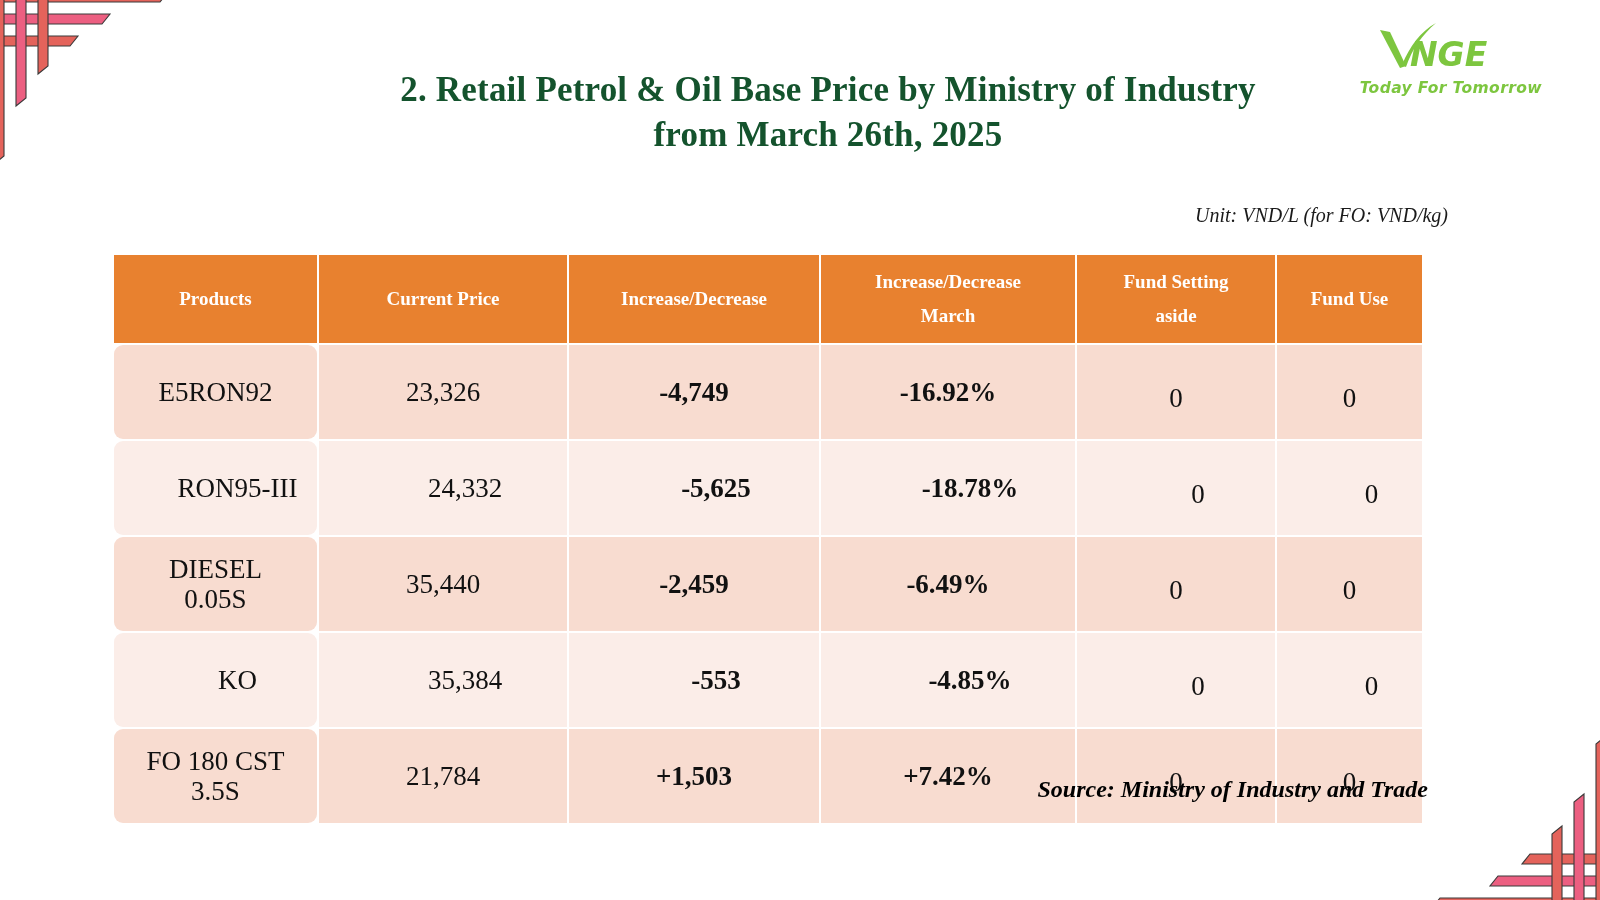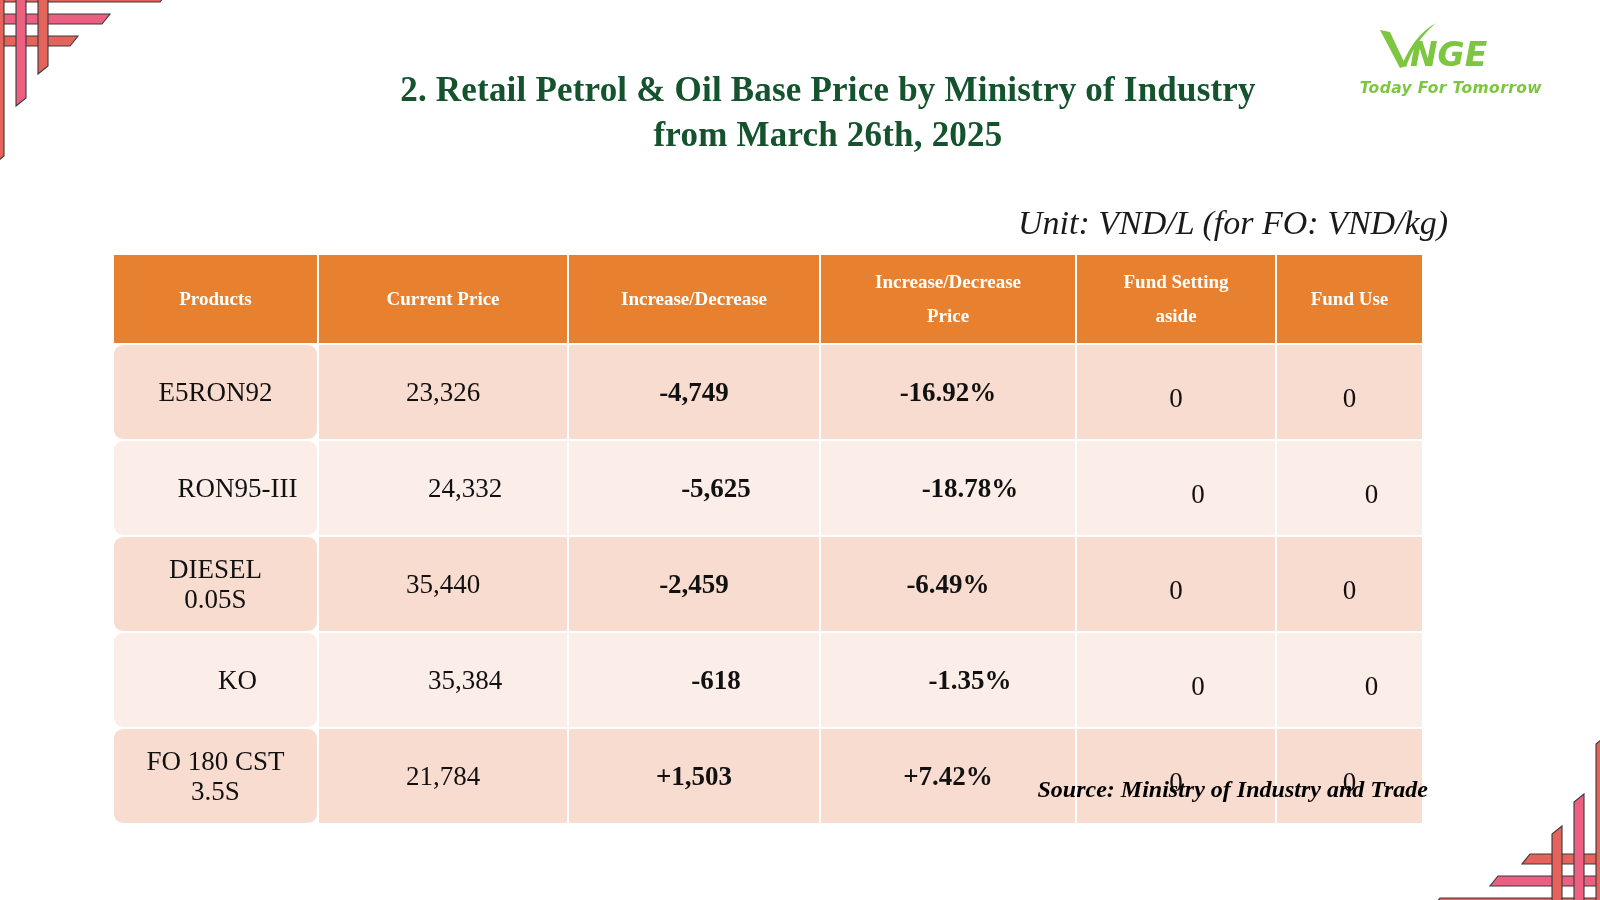--- a/index.html
+++ b/index.html
@@ -68,21 +68,21 @@
   .slide-title .tline { display: block; }
   .slide-title .tline2 { margin-top: -2px; }
 
   
   .unit-note {
     position: absolute;
     right: 152px;
     top: 204px;
     font-family: "Liberation Serif", serif;
     font-style: italic;
-    font-size: 34px;
+    font-size: 20px;
     color: #1a1a1a;
     white-space: nowrap;
   }
 
   
   .price-table {
     position: absolute;
     left: 112px;
     top: 253px;
     width: 1302px;
@@ -211,21 +211,21 @@
       <col class="col-setaside">
       <col class="col-funduse">
   </colgroup>
   <thead>
     <tr>
       <th>Products</th>
       <th>Current Price</th>
       <th>Increase/Decrease</th>
       <th class="two-line">
         <div>Increase/Decrease</div>
-        <div>Price</div>
+        <div>March</div>
       </th>
       <th class="two-line">
         <div>Fund Setting</div>
         <div>aside</div>
       </th>
       <th>Fund Use</th>
     </tr>
   </thead>
   <tbody>
     <tr class="row-odd">
@@ -257,22 +257,22 @@
       <td class="cell-change neg">-2,459</td>
       <td class="cell-ratio neg">-6.49%</td>
       <td class="cell-fund">0</td>
       <td class="cell-fund">0</td>
     </tr>
     <tr class="row-even">
       <td class="cell-product">
         <div>KO</div>
       </td>
       <td class="cell-price">35,384</td>
-      <td class="cell-change neg">-618</td>
-      <td class="cell-ratio neg">-1.35%</td>
+      <td class="cell-change neg">-553</td>
+      <td class="cell-ratio neg">-4.85%</td>
       <td class="cell-fund">0</td>
       <td class="cell-fund">0</td>
     </tr>
     <tr class="row-odd">
       <td class="cell-product">
         <div>FO 180 CST</div>
         <div>3.5S</div>
       </td>
       <td class="cell-price">21,784</td>
       <td class="cell-change pos">+1,503</td>

